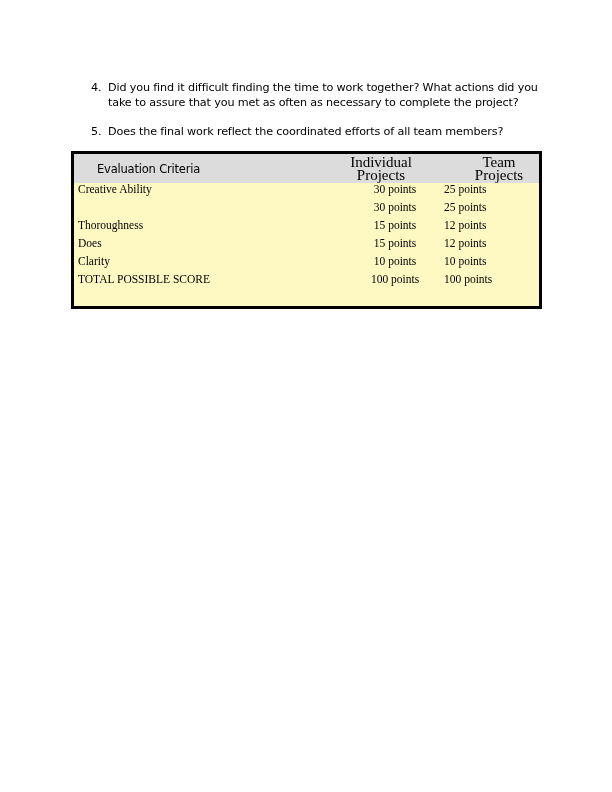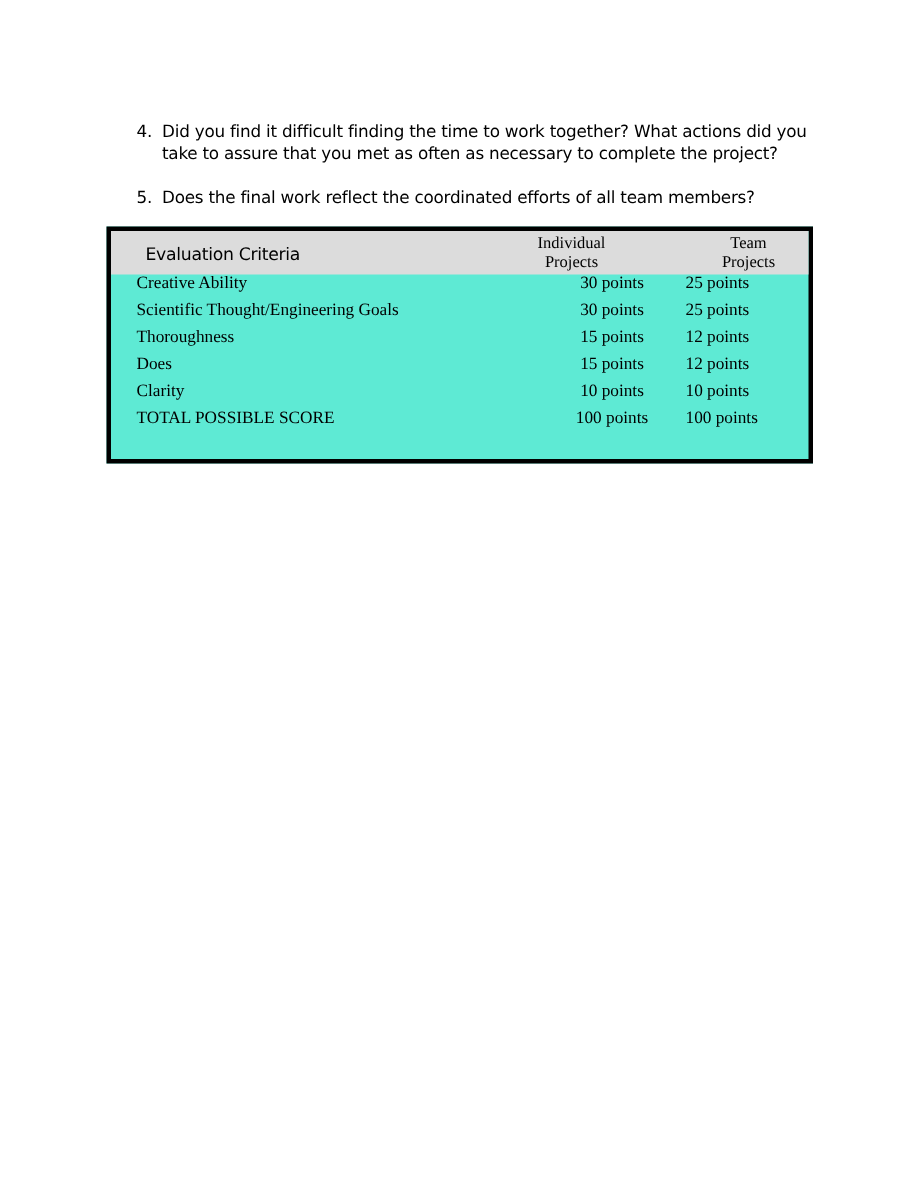--- a/index.html
+++ b/index.html
@@ -4,29 +4,29 @@
 <style>
   html, body { margin:0; padding:0; }
   body { width:612px; height:792px; background:#ffffff; position:relative; overflow:hidden; }
   .questions { position:absolute; left:91px; top:80px; width:460px;
     font-family:"DejaVu Sans", sans-serif; font-size:11.2px; color:#000; letter-spacing:-0.15px; }
   .q { display:flex; line-height:15px; }
   .q .num { width:17px; flex:none; }
   .q .txt { flex:1; }
   .q + .q { margin-top:14px; }
   .table-wrap { position:absolute; left:71px; top:151px; width:465px; height:152px;
-    border:3px solid #000; background:#5eead4; }
+    border:3px solid #000; background:#fef9c3; }
   .thead { position:absolute; left:0; top:0; width:100%; height:29px; background:#dcdcdc; }
   .thead .crit { position:absolute; left:23px; top:8px; font-family:"DejaVu Sans", sans-serif;
     font-size:11.5px; color:#000; letter-spacing:-0.2px; }
   .col-h { position:absolute; top:2px; width:90px; text-align:center;
-    font-family:"Liberation Serif", serif; font-size:11px; line-height:13px; color:#000; }
+    font-family:"Liberation Serif", serif; font-size:15px; line-height:13px; color:#000; }
   .col-h.ind { left:262px; }
   .col-h.team { left:380px; }
-  .rows { position:absolute; left:0; top:27px; width:100%;padding-left:13px; }
+  .rows { position:absolute; left:0; top:27px; width:100%; }
   .row { position:relative; height:18px; font-family:"Liberation Serif", serif; font-size:11.5px; color:#000; }
   .row .c1 { position:absolute; left:4px; top:2px; }
   .row .c2 { position:absolute; left:276px; width:90px; text-align:center; top:2px; }
   .row .c3 { position:absolute; left:370px; width:90px; text-align:left; top:2px; }
 </style>
 </head>
 <body>
 
 <div class="questions">
   <div class="q">
@@ -51,21 +51,20 @@
       <div>Projects</div>
     </div>
   </div>
   <div class="rows">
     <div class="row">
       <span class="c1">Creative Ability</span>
       <span class="c2">30 points</span>
       <span class="c3">25 points</span>
     </div>
     <div class="row">
-      <span class="c1">Scientific Thought/Engineering Goals</span>
       <span class="c2">30 points</span>
       <span class="c3">25 points</span>
     </div>
     <div class="row">
       <span class="c1">Thoroughness</span>
       <span class="c2">15 points</span>
       <span class="c3">12 points</span>
     </div>
     <div class="row">
       <span class="c1">Does</span>

